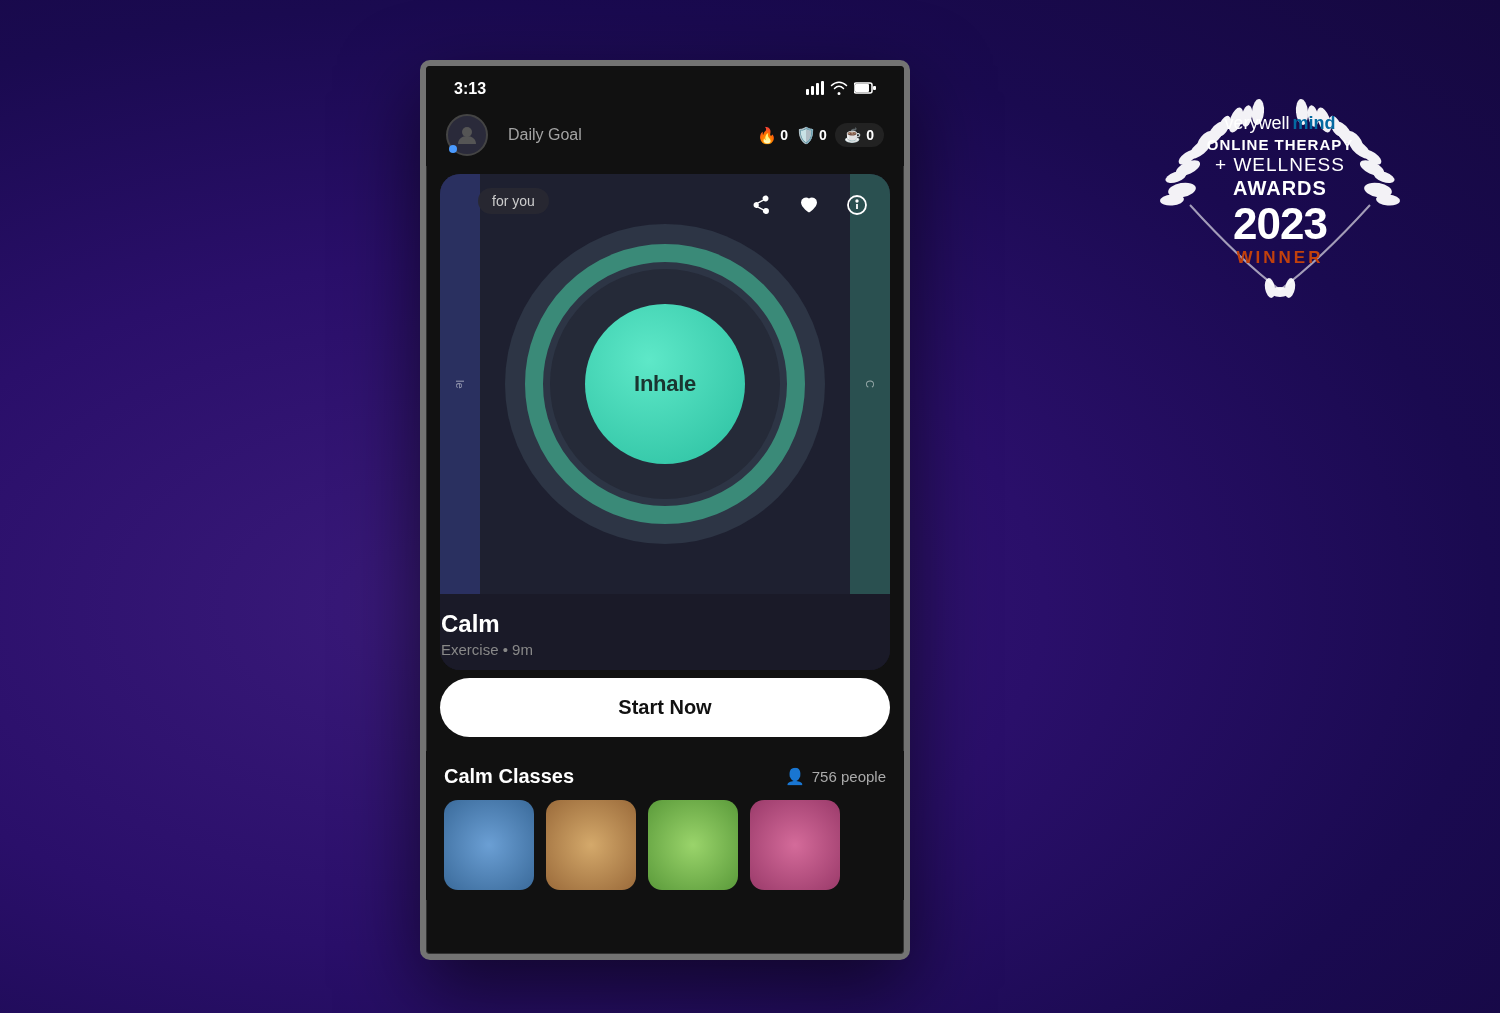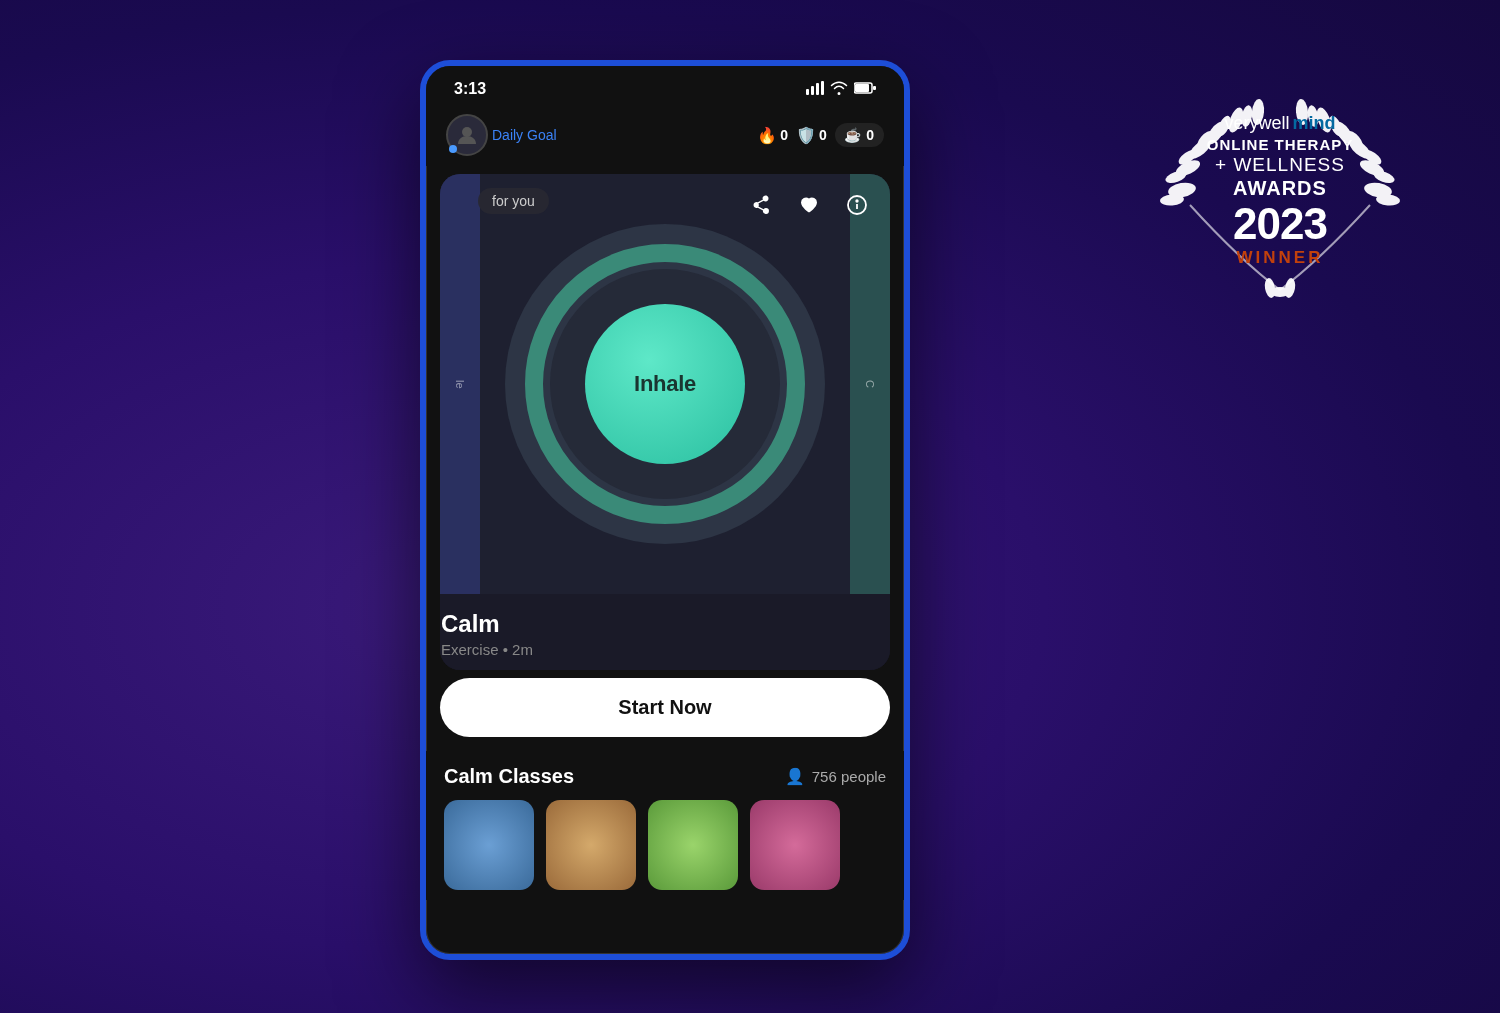--- a/index.html
+++ b/index.html
@@ -19,22 +19,22 @@
       left: 420px;
       top: 60px;
       width: 490px;
       height: 900px;
     }
 
     .phone-frame {
       width: 100%;
       height: 100%;
       background: #111;
-      border-radius: 30px;
-      border: 6px solid #1d4ed8;
+      border-radius: 10px;
+      border: 6px solid #737373;
       box-shadow: 0 30px 80px rgba(0,0,0,0.6), inset 0 0 0 1px #333;
       overflow: hidden;
       position: relative;
     }
 
     
     .status-bar {
       display: flex;
       justify-content: space-between;
       align-items: center;
@@ -78,24 +78,24 @@
       width: 8px;
       height: 8px;
       background: #4a9aff;
       border-radius: 50%;
       position: absolute;
       bottom: 1px;
       left: 1px;
     }
 
     .daily-goal-text {
-      color: #3b82f6;
-      font-size: 14px;
+      color: #a3a3a3;
+      font-size: 16px;
       font-weight: 500;
-      margin-left: 4px;
+      margin-left: 20px;
       flex: 1;
     }
 
     .header-stats {
       display: flex;
       align-items: center;
       gap: 8px;
     }
 
     .stat-badge {
@@ -560,21 +560,21 @@
           <div class="teal-ring"></div>
           <div class="inner-dark"></div>
           <div class="inhale-circle">
             <span class="inhale-text">Inhale</span>
           </div>
         </div>
       </div>
 
       <div class="card-info">
         <div class="card-title">Calm</div>
-        <div class="card-subtitle">Exercise • 2m</div>
+        <div class="card-subtitle">Exercise • 9m</div>
       </div>
     </div>
 
     <div class="start-now-btn">
       <span class="start-now-label">Start Now</span>
     </div>
 
     <div class="daily-classes-section">
       <div class="daily-classes-header">
         <span class="daily-classes-title">Calm Classes</span>

